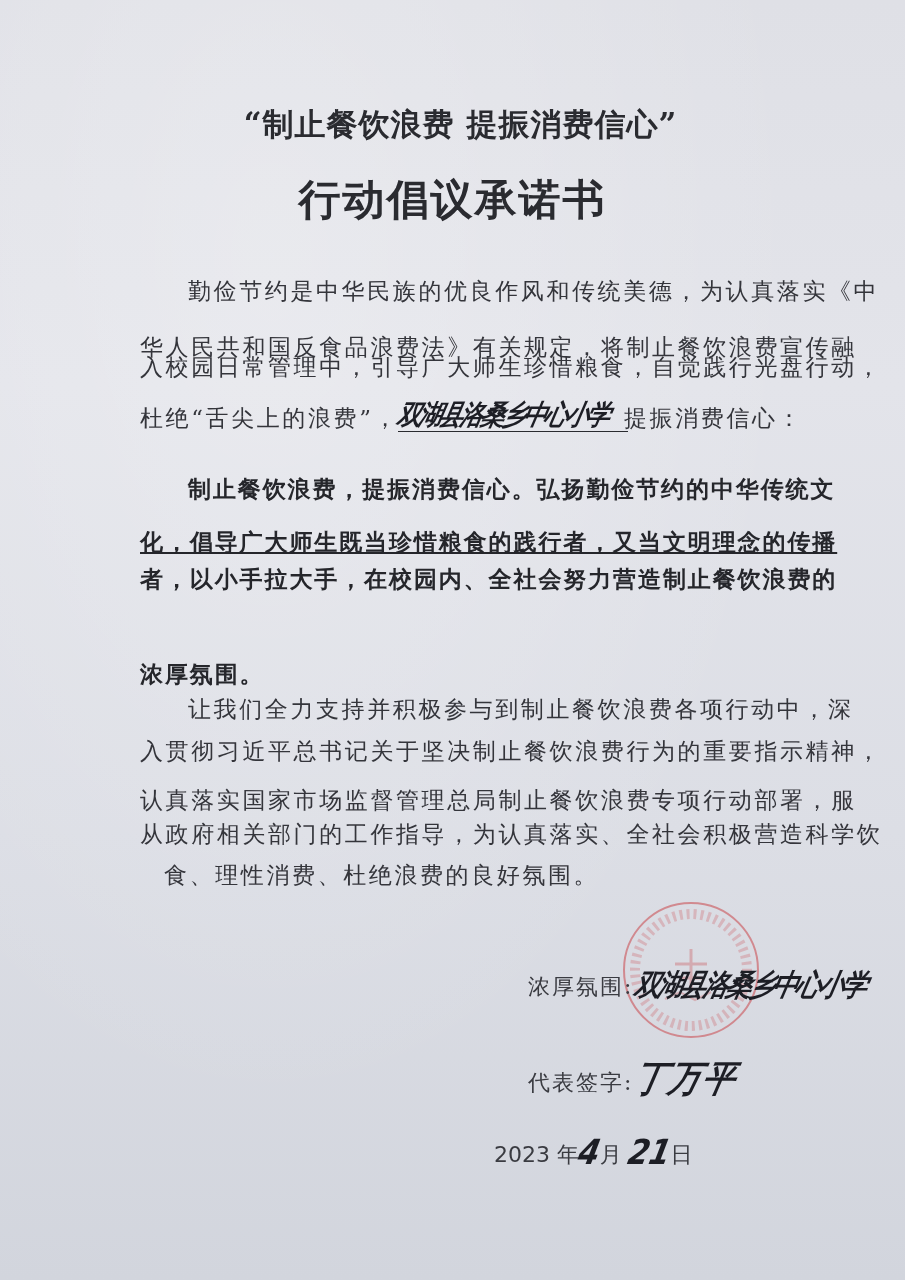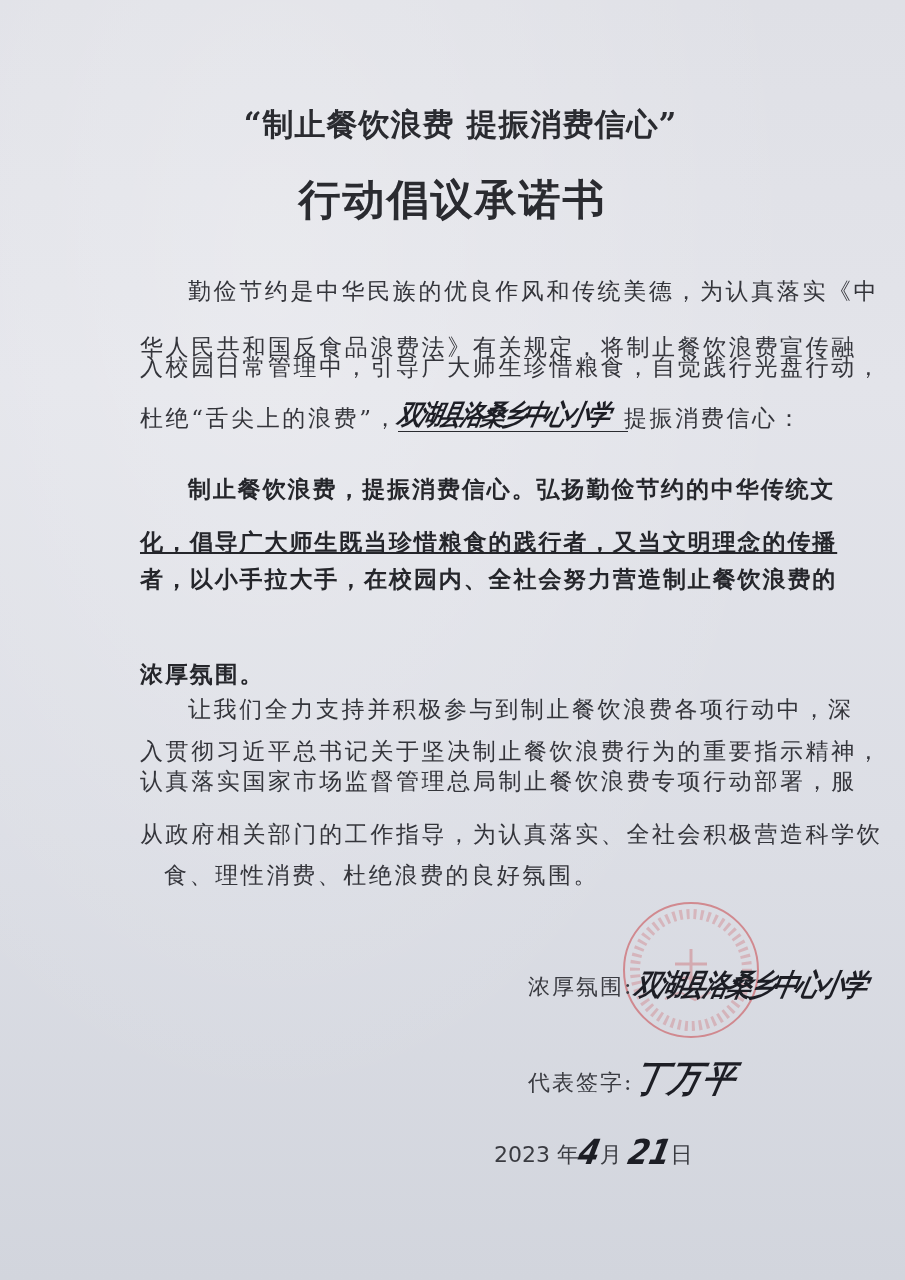--- a/index.html
+++ b/index.html
@@ -89,21 +89,21 @@
 <div class="para bold" style="top:474px;">
   <div class="line indent" style="top:0px;">制止餐饮浪费，提振消费信心。弘扬勤俭节约的中华传统文</div>
   <div class="line" style="top:53px;text-decoration:underline;">化，倡导广大师生既当珍惜粮食的践行者，又当文明理念的传播</div>
   <div class="line" style="top:90px;text-align:center;">者，以小手拉大手，在校园内、全社会努力营造制止餐饮浪费的</div>
   <div class="line" style="top:162px;margin-top:23px;">浓厚氛围。</div>
 </div>
 
 <div class="para" style="top:694px;">
   <div class="line indent" style="top:0px;text-align:center;">让我们全力支持并积极参与到制止餐饮浪费各项行动中，深</div>
   <div class="line" style="top:42px;">入贯彻习近平总书记关于坚决制止餐饮浪费行为的重要指示精神，</div>
-  <div class="line" style="top:72px;">认真落实国家市场监督管理总局制止餐饮浪费专项行动部署，服</div>
+  <div class="line" style="top:91px;">认真落实国家市场监督管理总局制止餐饮浪费专项行动部署，服</div>
   <div class="line" style="top:125px;">从政府相关部门的工作指导，为认真落实、全社会积极营造科学饮</div>
   <div class="line" style="top:166px;margin-left:24px;">食、理性消费、杜绝浪费的良好氛围。</div>
 </div>
 
 <div class="stamp">
   <svg class="stamp-ring" viewBox="0 0 132 132">
     <circle cx="66" cy="66" r="56" fill="none" stroke="rgba(205,110,115,0.35)" stroke-width="10" stroke-dasharray="3 4"></circle>
     <path d="M50 60 L82 60 M66 45 L66 85 M54 74 L78 74" stroke="rgba(205,110,115,0.45)" stroke-width="3" fill="none"></path>
     <path d="M40 95 L55 88 L70 96 L86 88" stroke="rgba(205,110,115,0.4)" stroke-width="2" fill="none"></path>
   </svg>

